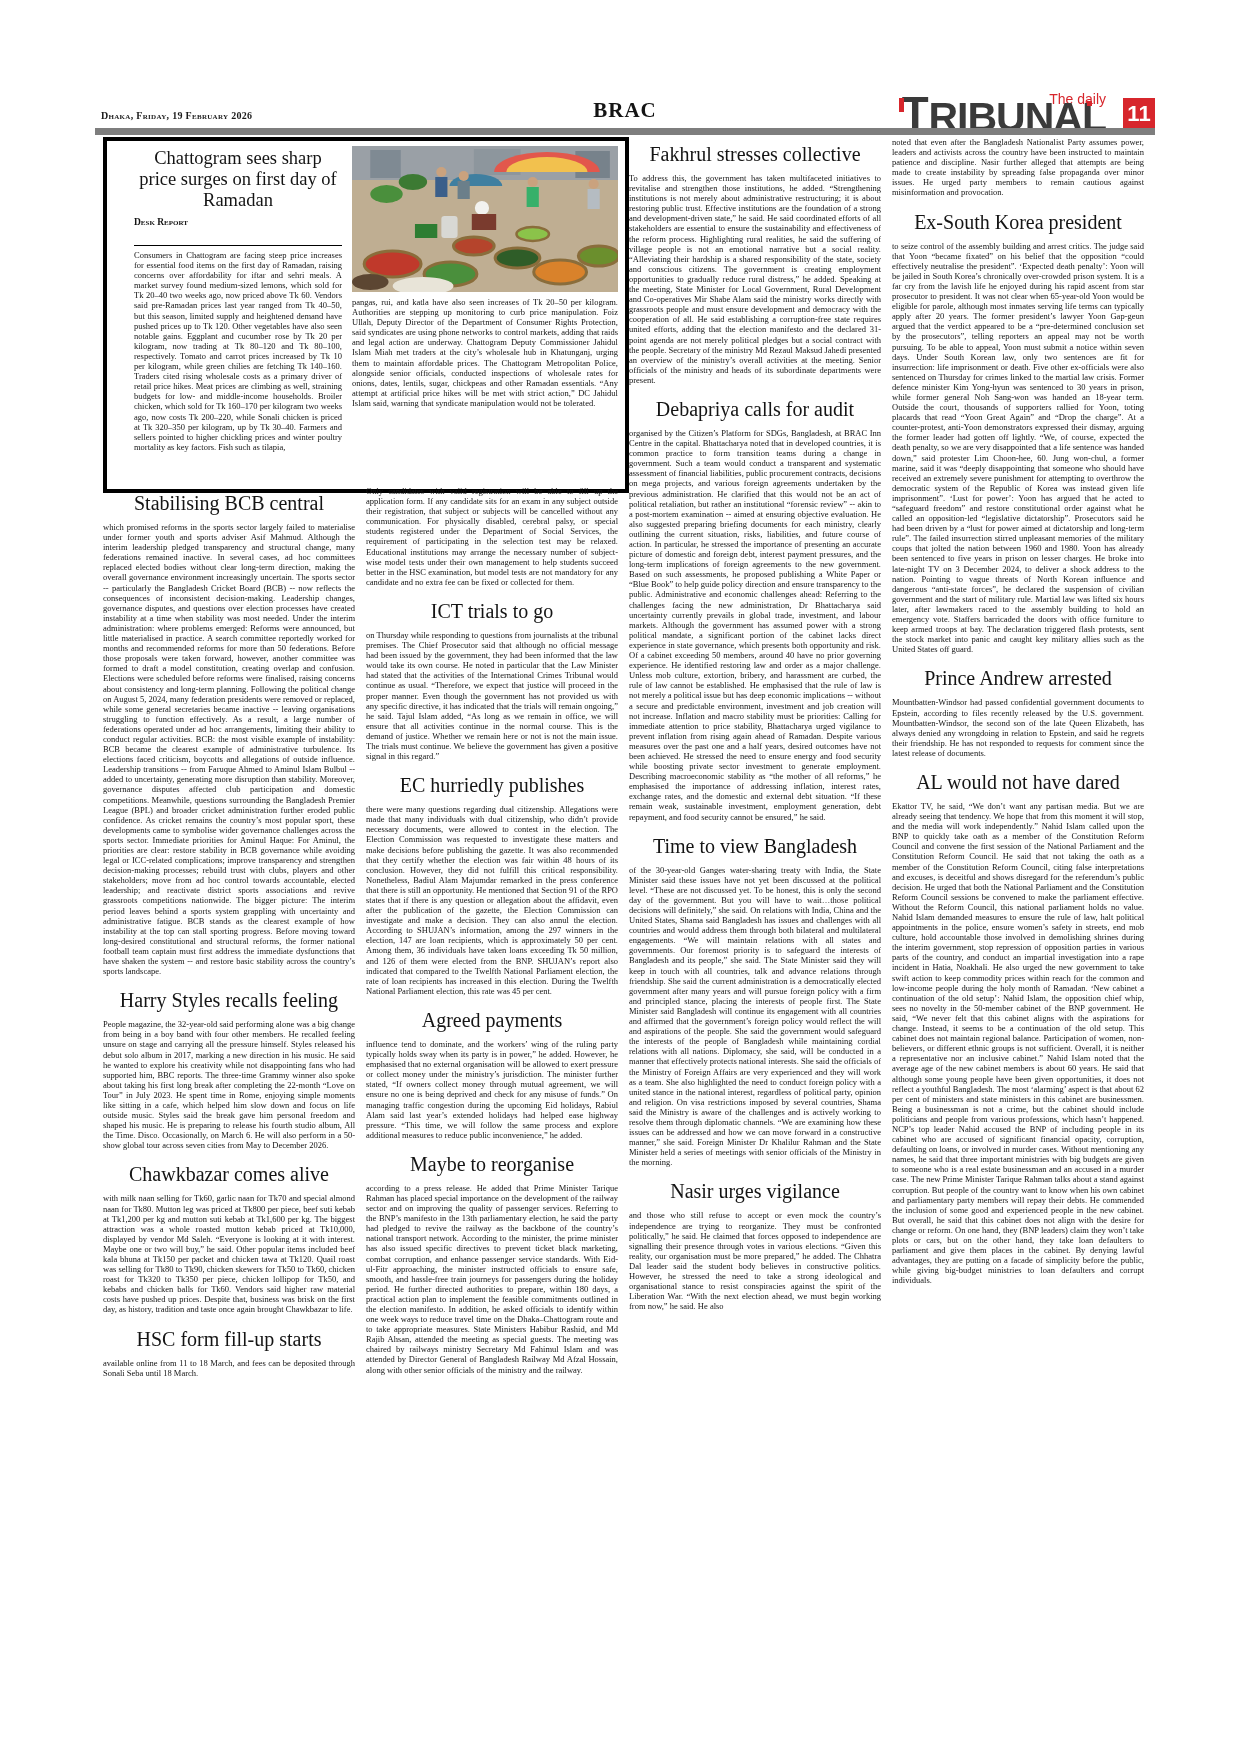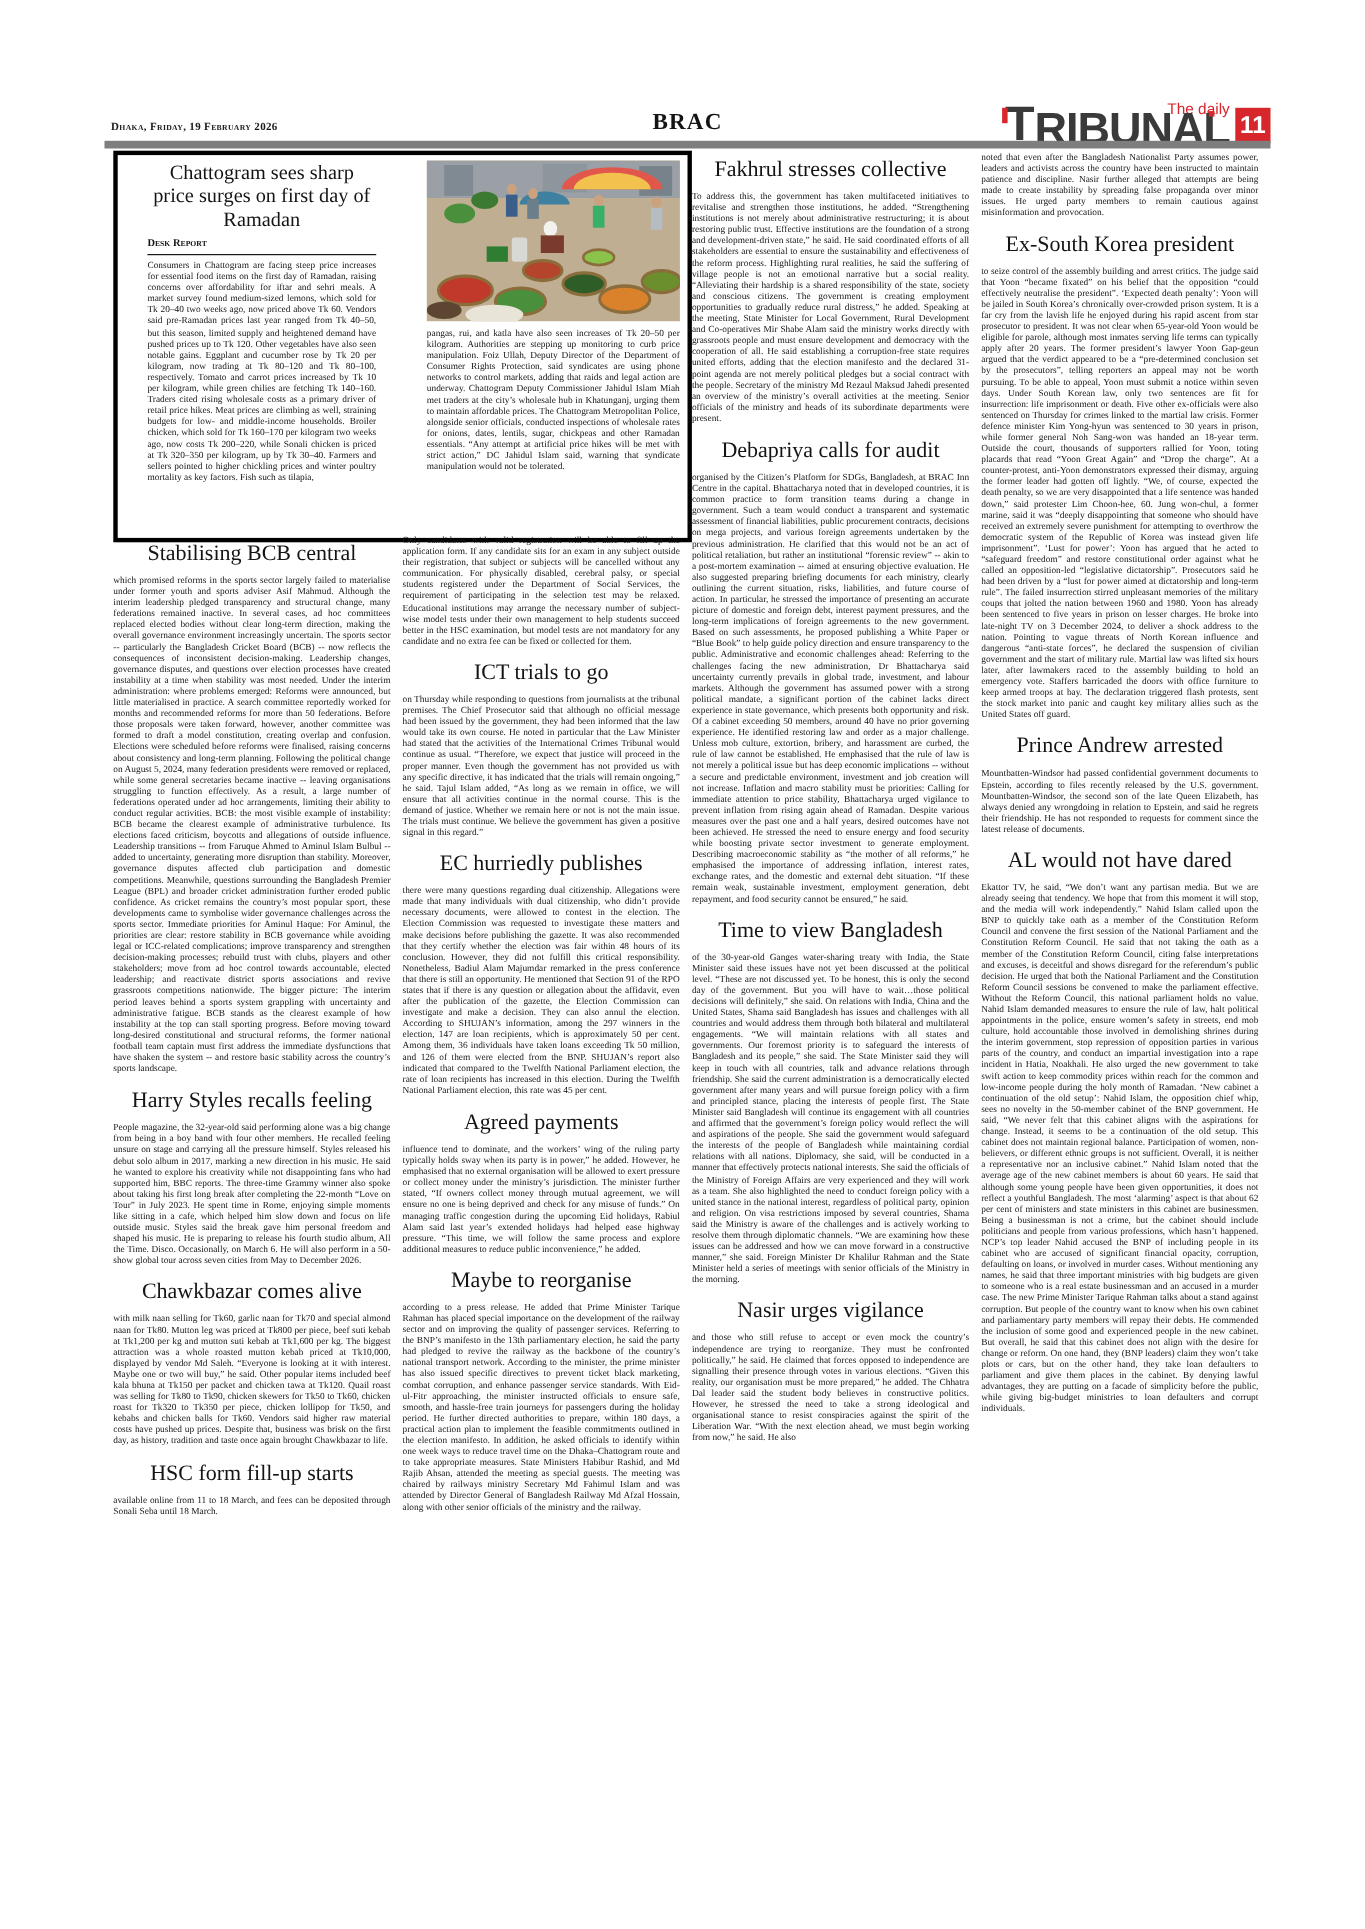--- a/index.html
+++ b/index.html
@@ -16,39 +16,39 @@
   .logo-t{font-family:"Liberation Sans",sans-serif;font-weight:bold;font-size:44px;
           line-height:34px;color:#3a3a3a;position:relative;}
   .logo-t::before{content:"";position:absolute;left:-3px;top:2px;width:5px;height:14px;background:#d7262c;}
   .logo-stack{display:flex;flex-direction:column;align-items:flex-end;}
   .logo-tagline{font-family:Liberation Sans, sans-serif;font-size:14px;color:#d7262c;line-height:9px;}
   .logo-name{font-family:"Liberation Sans",sans-serif;font-weight:bold;font-size:41px;
              line-height:26px;color:#3a3a3a;letter-spacing:-1px;position:relative;}
   .logo-name::after{content:"";position:absolute;right:14px;top:-3px;width:5px;height:5px;background:#d7262c;}
   .page-badge{width:32px;height:32px;background:#d7262c;color:#fff;display:flex;align-items:center;
               justify-content:center;font-family:"Liberation Sans",sans-serif;font-weight:bold;
-              font-size:22px;margin-left:3px;}
+              font-size:22px;margin-left:15px;}
   .header-rule{position:absolute;left:95px;right:86px;top:128px;height:7px;background:#7e7e7e;}
   
   .col{position:absolute;width:252px;}
   .col1{left:103px;top:486px;}
   .col2{left:366px;top:486px;}
   .col3{left:629px;top:137px;height:1590px;overflow:hidden;}
   .col4{left:892px;top:137px;height:1590px;overflow:hidden;}
   .story{margin-bottom:13px;}
   .headline{font-size:20px;line-height:22px;font-weight:400;text-align:center;margin:6px 0 8px;}
   .bt{font-size:8.5px;line-height:10.1px;text-align:justify;margin:0;}
   
   .leadbox{position:absolute;left:103px;top:137px;width:504px;height:338px;border:4px solid #000;
            padding:5px 7px;display:flex;gap:10px;overflow:hidden;background:#fff;}
   .lead-left{width:208px;flex:none;margin-left:20px;}
-  .lead-right{flex:1;display:flex;flex-direction:column;margin-left:36px;}
+  .lead-right{flex:1;display:flex;flex-direction:column;}
   .lead-headline{font-size:18.5px;line-height:21px;text-align:center;font-weight:400;margin:2px 0 6px;}
   .byline{font-size:9.5px;font-weight:bold;font-variant:small-caps;border-bottom:1.5px solid #000;
-          padding-bottom:4px;margin-bottom:4px;}
+          padding-bottom:18px;margin-bottom:4px;}
   .photo{width:100%;height:146px;flex:none;margin-bottom:5px;background:#c4b49a;}
   .photo svg{display:block;width:100%;height:100%;}
 </style>
 </head>
 <body>
 
 <div class="page">
 
   <header class="masthead">
     <div class="dateline">Dhaka, Friday, 19 February 2026</div>

